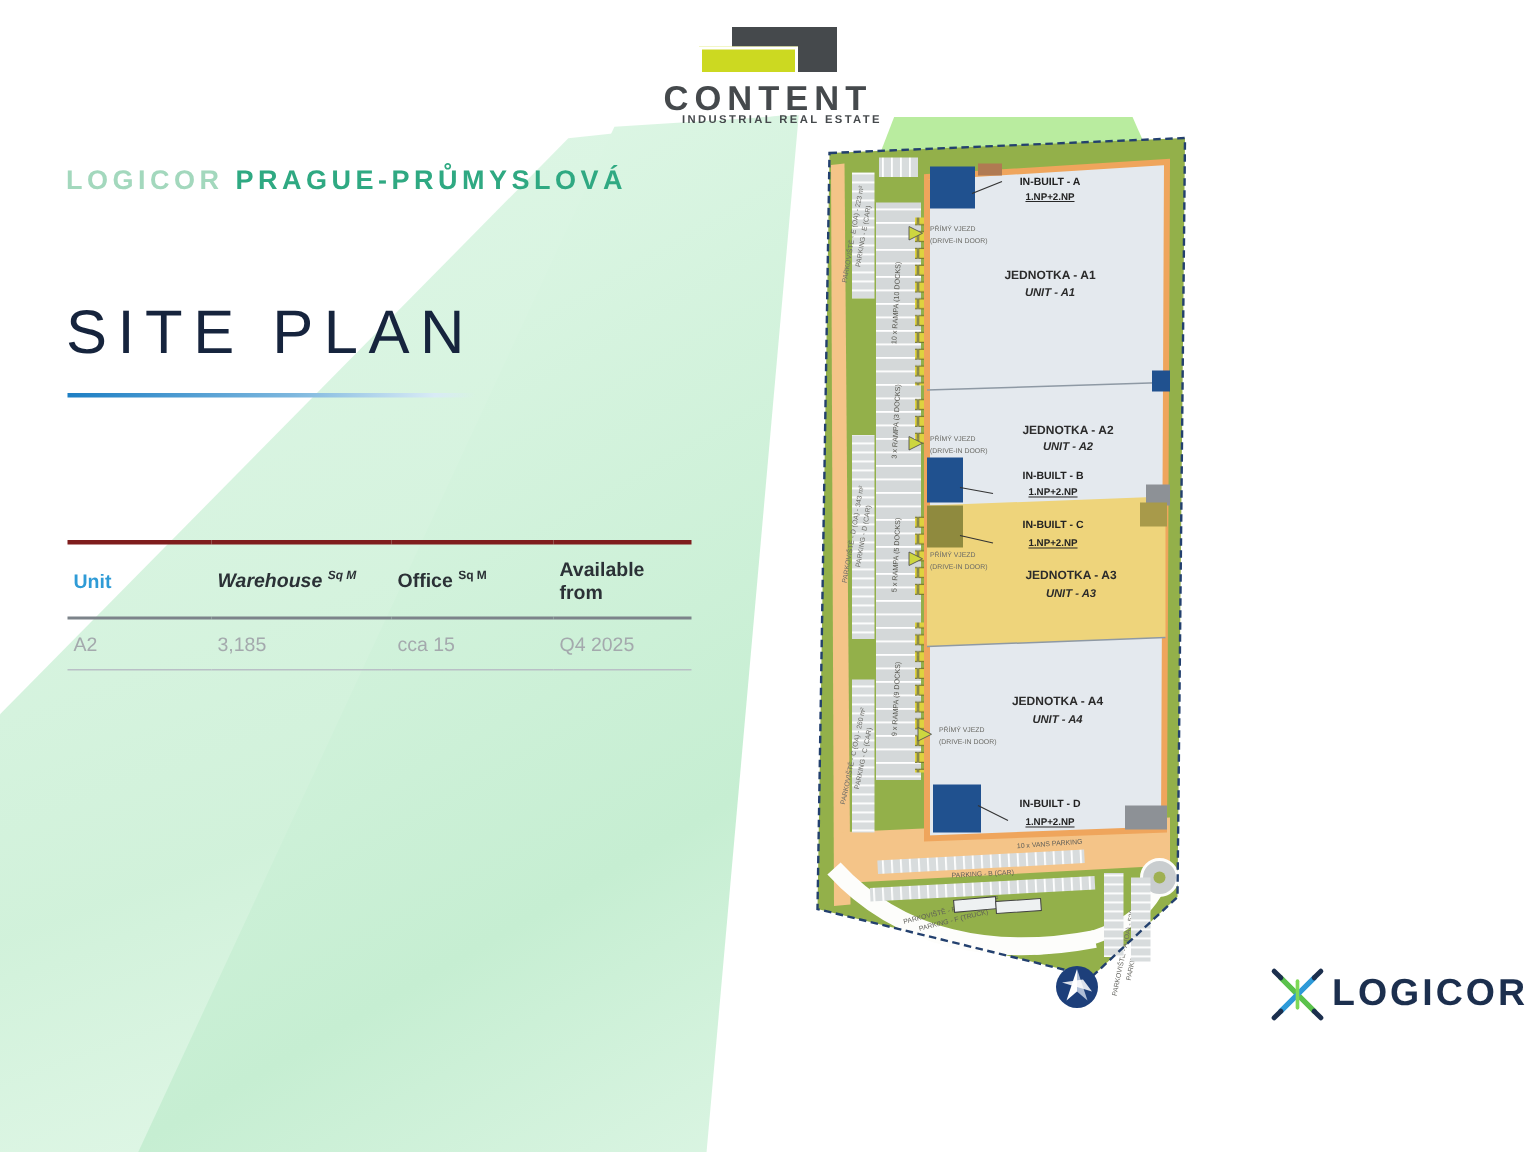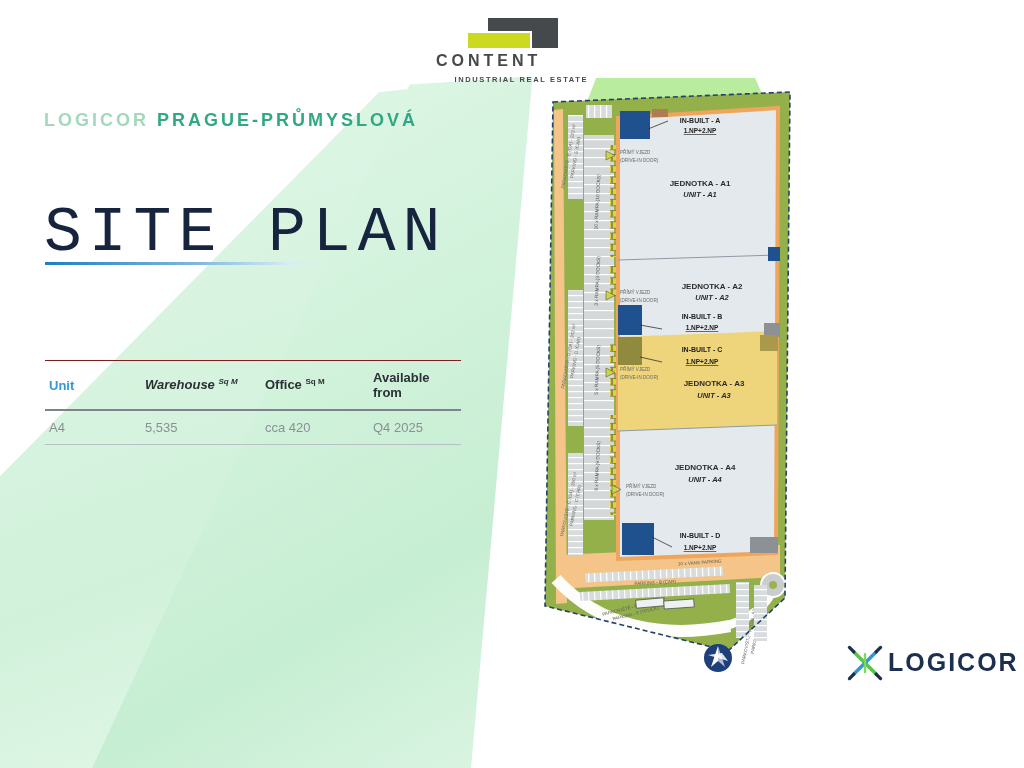--- a/index.html
+++ b/index.html
@@ -13,36 +13,36 @@
     clip-path:polygon(51% 10%,37% 12%,0 62%,0 100%,14% 100%);opacity:.85;}
   .swoosh-b{left:0;top:0;width:1024px;height:768px;
     background:linear-gradient(150deg,#e6f9ec 5%,#c6eed2 60%,#f4fdf7 100%);
     clip-path:polygon(52% 10%,40% 11%,9% 100%,46% 100%);}
   .plan-backdrop{left:583px;top:78px;width:187px;height:34px;background:#b9ec9f;
     clip-path:polygon(7% 0,92% 0,100% 100%,0 100%);}
 
   
   .cl-dark{left:488px;top:18px;width:70px;height:30px;background:#45494c;}
   .cl-yellow{left:466px;top:31px;width:62px;height:15px;background:#ccd921;border:2px solid #fff;}
-  .cl-name{left:436px;top:52px;width:152px;font-size:16px;font-weight:600;
+  .cl-name{left:436px;top:52px;width:152px;text-align:center;font-size:23px;font-weight:600;
     letter-spacing:4px;color:#45494c;}
   .cl-tag{left:436px;top:75px;width:152px;text-align:right;font-size:7.5px;font-weight:700;
     letter-spacing:1.6px;color:#45494c;}
 
   
   .proj{left:44px;top:110px;font-size:18px;font-weight:700;letter-spacing:3px;}
   .proj .lt{color:#a3d8bd;} .proj .bd{color:#2fa982;}
-  .page-title{left:44px;top:198px;font-size:63px;font-weight:300;letter-spacing:7px;color:#16243d;font-family:Liberation Mono, monospace;}
+  .page-title{left:44px;top:198px;font-size:41px;font-weight:300;letter-spacing:7px;color:#16243d;}
   .title-rule{left:45px;top:262px;width:272px;height:3px;
     background:linear-gradient(90deg,#1d7fc4,#7db7de 55%,#d9ebf6 90%,rgba(255,255,255,0));}
 
   
   .tbl{left:45px;top:360px;width:416px;border-collapse:collapse;font-size:13px;}
   .tbl th,.tbl td{text-align:left;padding:9px 4px;font-weight:400;}
-  .tbl thead th{color:#2b3136;font-weight:600;border-top:1px solid #7f1d1d;border-bottom:2px solid #7c838a;}
+  .tbl thead th{color:#2b3136;font-weight:600;border-top:3px solid #7f1d1d;border-bottom:2px solid #7c838a;}
   .tbl thead th.unit-h{color:#2f9bd6;}
   .tbl td{border-bottom:1px solid #b9bfc6;}
   .tbl sup{font-size:8px;font-weight:600;}
   .row-dim td{color:#a4a9ad;}
   .row-dim2 td{color:#8a8f93;}
   .row-hi td{color:#17191c;font-weight:700;}
   .row-hi td.unit-c{color:#2f9bd6;font-weight:700;}
   .col-unit{width:88px;} .col-wh{width:112px;font-style:italic;} .col-of{width:100px;}
 
   
@@ -82,24 +82,24 @@
 <table class="abs tbl">
   <thead>
     <tr>
       <th class="unit-h col-unit">Unit</th>
       <th class="col-wh"><span>Warehouse</span> <sup>Sq M</sup></th>
       <th class="col-of"><span>Office</span> <sup>Sq M</sup></th>
       <th>Available from</th>
     </tr>
   </thead>
   <tbody>
-    <tr class="row-dim2">
-      <td class="unit-c">A4</td>
-      <td>5,535</td>
-      <td>cca 420</td>
+    <tr class="row-dim">
+      <td class="unit-c">A2</td>
+      <td>3,185</td>
+      <td>cca 15</td>
       <td>Q4 2025</td>
     </tr>
   </tbody>
 </table>
 
 <svg class="abs" style="left:540px;top:85px;" width="260" height="592" viewBox="0 0 260 592">
   <defs>
     <pattern id="pkv" width="22" height="6" patternUnits="userSpaceOnUse">
       <rect width="22" height="6" fill="#d8dcdd"></rect>
         <rect width="22" height="1.2" fill="#fff"></rect>

